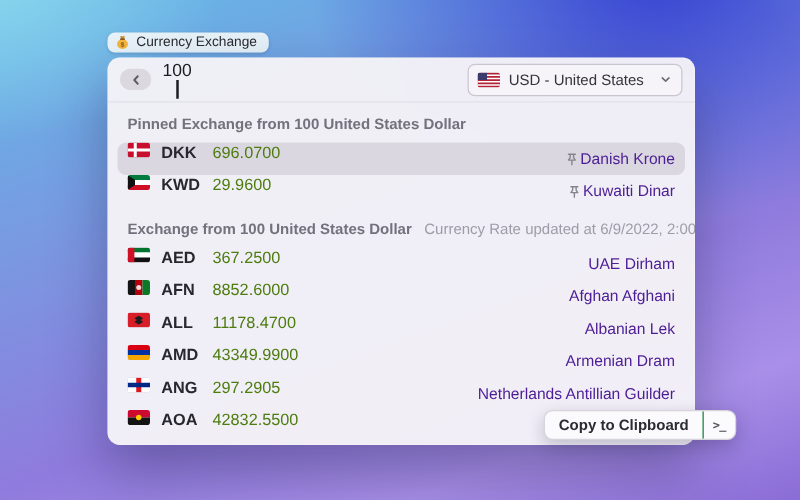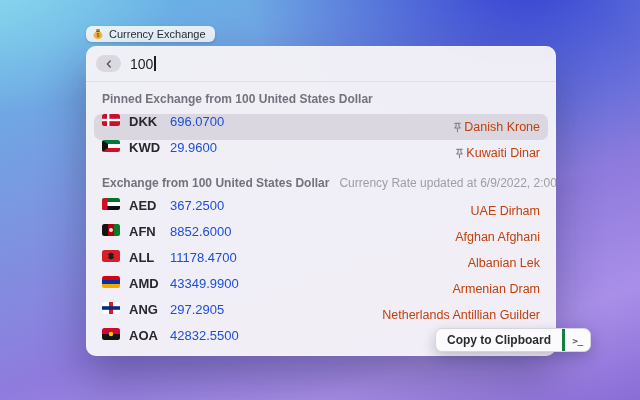--- a/index.html
+++ b/index.html
@@ -16,45 +16,45 @@
     padding:0 9px 0 6px;border-radius:6px;background:rgba(240,246,250,0.93);
     box-shadow:0 1px 3px rgba(20,20,60,0.18);font-size:11px;color:#2b2b31;white-space:nowrap;
   }
   .window{
     position:absolute;left:86px;top:46px;width:470px;height:310px;border-radius:10px;
     background:rgba(244,242,247,0.97);overflow:hidden;
     box-shadow:0 22px 45px rgba(25,25,70,0.35), 0 0 0 0.5px rgba(255,255,255,0.35) inset;
   }
   .searchbar{display:flex;align-items:center;height:35px;padding:0 10px;gap:9px;border-bottom:1px solid #e2dfe7;}
   .back-button{width:25px;height:17px;border-radius:9px;background:#dbd8e0;display:flex;align-items:center;justify-content:center;flex:0 0 auto;}
-  .search-text{display:flex;align-items:center;font-size:14px;color:#1d1c22;}
+  .search-text{display:flex;align-items:center;font-size:14px;color:#1d1c22;flex-direction:column;}
   .caret{display:inline-block;width:1.5px;height:15px;background:#1d1c22;margin-left:1px;}
   .picker{
     margin-left:auto;display:flex;align-items:center;gap:7px;height:24px;padding:0 8px 0 7px;
     border:1px solid #c9c6d1;border-radius:6px;background:rgba(250,249,252,0.6);
     font-size:12px;color:#35343b;white-space:nowrap;
   }
   .picker .chev{margin-left:6px;display:flex;}
   .flag{width:18px;height:12px;border-radius:2.5px;overflow:hidden;flex:0 0 auto;display:inline-flex;box-shadow:inset 0 0 0 0.5px rgba(0,0,0,0.18);}
   .flag svg{display:block;}
   .list{padding:0 8px;}
   .section-header{display:flex;align-items:baseline;gap:10px;padding:10px 8px 8px;font-size:12px;font-weight:700;color:#73717c;white-space:nowrap;}
   .section-header .sub{font-weight:400;color:#9e9ca6;}
   .row{display:flex;height:26px;padding:0 8px;border-radius:7px;gap:9px;font-size:13px;white-space:nowrap;}
   .row.selected{background:#dad7e0;}
   .row .code{font-weight:700;color:#28272d;min-width:32px;}
-  .row .value{color:#1d4ed8;}
-  .row .right{margin-left:auto;display:flex;align-items:center;gap:1px;color:#c2410c;font-size:12.5px;}
+  .row .value{color:#4d7c0f;}
+  .row .right{margin-left:auto;display:flex;align-items:center;gap:1px;color:#4c1d95;font-size:12.5px;}
   .row .pin{display:flex;}
   .tooltip{
     position:absolute;left:435px;top:328px;height:22px;display:flex;align-items:stretch;z-index:5;
     background:#fbfafc;border:1px solid #d7d4dc;border-radius:7px;overflow:hidden;
     box-shadow:0 5px 14px rgba(20,20,50,0.22);
   }
-  .tooltip-label{display:flex;align-items:center;padding:0 11px;font-size:12px;font-weight:700;color:#2c2b32;border-right:3px solid #15803d;}
+  .tooltip-label{display:flex;align-items:center;padding:0 11px;font-size:12px;font-weight:700;color:#2c2b32;border-right:1px solid #15803d;}
   .tooltip-key{display:flex;align-items:center;justify-content:center;width:25px;font-family:"DejaVu Sans Mono",monospace;font-size:9.5px;font-weight:700;color:#55535c;letter-spacing:-0.5px;}
 </style>
 </head>
 <body>
 
 <div class="tag">
   <span style="display:flex;">
     <svg width="12" height="12" viewBox="0 0 12 12">
       <polygon points="4,1 8,1 7,3 5,3" fill="#c98a2b"></polygon>
       <ellipse cx="6" cy="7.3" rx="4.4" ry="3.9" fill="#f4b63f"></ellipse>
@@ -69,20 +69,38 @@
   <div class="searchbar">
     <div class="back-button">
       <svg width="10" height="10" viewBox="0 0 10 10">
         <path d="M6.2 2 L3.4 5 L6.2 8" fill="none" stroke="#5c5a64" stroke-width="1.5" stroke-linecap="round" stroke-linejoin="round"></path>
       </svg>
     </div>
     <div class="search-text">
       <span>100</span>
         <span class="caret"></span>
     </div>
+    <div class="picker">
+      <span class="flag" id="picker-flag">
+          <svg viewBox="0 0 18 12" width="18" height="12">
+            <rect x="0" y="0" width="18" height="12" fill="#b22234"></rect>
+            <rect x="0" y="1.6" width="18" height="1.2" fill="#ffffff"></rect>
+            <rect x="0" y="4.2" width="18" height="1.2" fill="#ffffff"></rect>
+            <rect x="0" y="6.8" width="18" height="1.2" fill="#ffffff"></rect>
+            <rect x="0" y="9.4" width="18" height="1.2" fill="#ffffff"></rect>
+            <rect x="0" y="0" width="7.6" height="6" fill="#3c3b6e"></rect>
+          </svg>
+        </span>
+      <span>USD - United States</span>
+      <span class="chev">
+        <svg width="9" height="9" viewBox="0 0 10 10">
+            <path d="M2 3.7 L5 6.5 L8 3.7" fill="none" stroke="#6b6973" stroke-width="1.4" stroke-linecap="round" stroke-linejoin="round"></path>
+          </svg>
+      </span>
+    </div>
   </div>
   <div class="list">
     <div class="section-header">
       <span>Pinned Exchange from 100 United States Dollar</span>
     </div>
     <div id="pinned-rows">
         <div class="row selected">
     <span class="flag">
             <svg viewBox="0 0 18 12" width="18" height="12">
               <rect x="0" y="0" width="18" height="12" fill="#c8102e"></rect>

